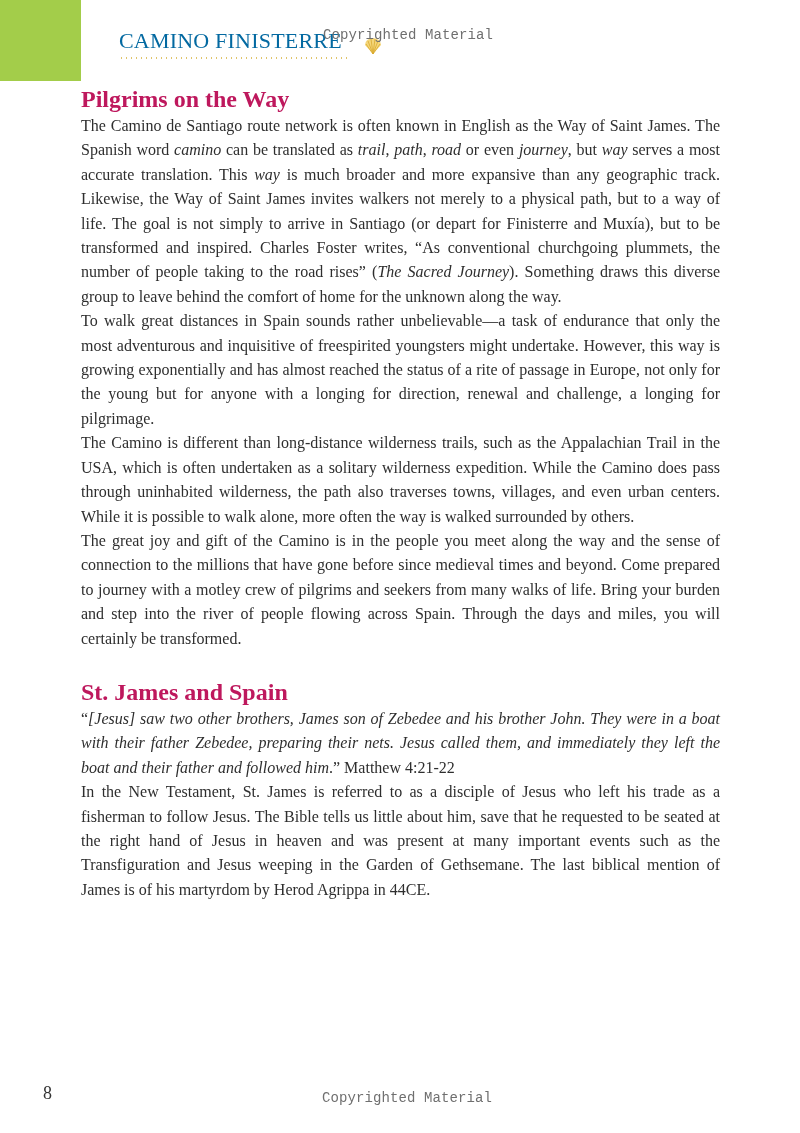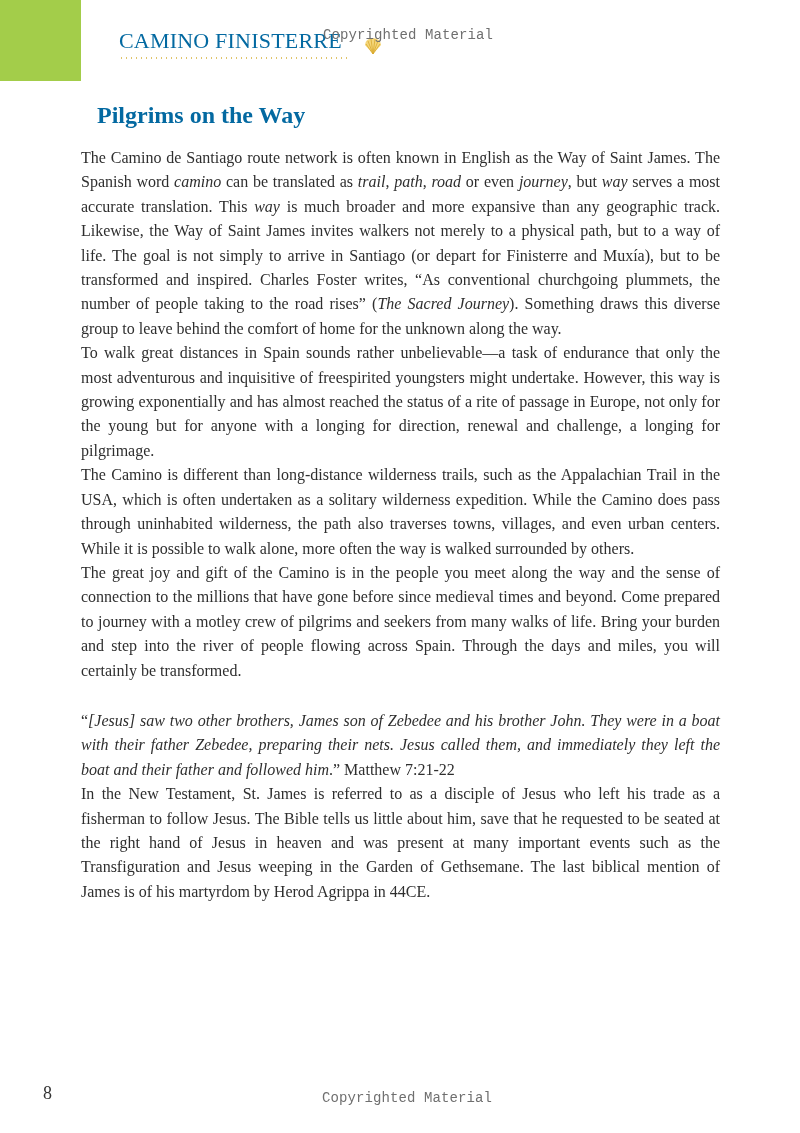--- a/index.html
+++ b/index.html
@@ -69,22 +69,22 @@
       position: absolute;
       left: 81px;
       top: 84px;
       width: 639px;
     }
     h2 {
       font-family: "Liberation Serif", serif;
       font-weight: bold;
       font-size: 24px;
       line-height: 30px;
-      margin: 16px;
-      color: #0369a1;
+      margin: 0;
+      color: #be185d;
     }
     p {
       margin: 0;
       font-size: 16px;
       line-height: 24.4px;
       text-align: justify;
       color: #2e2e2e;
     }
     p + p { }
     .section2 { margin-top: 26px; }
@@ -119,19 +119,20 @@
 <div class="content">
   <section>
     <h2>Pilgrims on the Way</h2>
     <p><span>The Camino de Santiago route network is often known in English as the Way of Saint James. The Spanish word </span><em>camino</em><span> can be translated as </span><em>trail</em><span>, </span><em>path</em><span>, </span><em>road</em><span> or even </span><em>journey</em><span>, but </span><em>way</em><span> serves a most accurate translation. This </span><em>way</em><span> is much broader and more expansive than any geographic track. Likewise, the Way of Saint James invites walkers not merely to a physical path, but to a way of life. The goal is not simply to arrive in Santiago (or depart for Finisterre and Muxía), but to be transformed and inspired. Charles Foster writes, “As conventional churchgoing plummets, the number of people taking to the road rises” (</span><em>The Sacred Journey</em><span>). Something draws this diverse group to leave behind the comfort of home for the unknown along the way.</span></p>
     <p><span>To walk great distances in Spain sounds rather unbelievable—a task of endurance that only the most adventurous and inquisitive of freespirited youngsters might undertake. However, this way is growing exponentially and has almost reached the status of a rite of passage in Europe, not only for the young but for anyone with a longing for direction, renewal and challenge, a longing for pilgrimage.</span></p>
     <p><span>The Camino is different than long-distance wilderness trails, such as the Appalachian Trail in the USA, which is often undertaken as a solitary wilderness expedition. While the Camino does pass through uninhabited wilderness, the path also traverses towns, villages, and even urban centers. While it is possible to walk alone, more often the way is walked surrounded by others.</span></p>
     <p><span>The great joy and gift of the Camino is in the people you meet along the way and the sense of connection to the millions that have gone before since medieval times and beyond. Come prepared to journey with a motley crew of pilgrims and seekers from many walks of life. Bring your burden and step into the river of people flowing across Spain. Through the days and miles, you will certainly be transformed.</span></p>
   </section>
 
   <section class="section2">
-    <p class="quote"><span class="upright">“</span><span>[Jesus] saw two other brothers, James son of Zebedee and his brother John. They were in a boat with their father Zebedee, preparing their nets. Jesus called them, and immediately they left the boat and their father and followed him</span><span class="upright">.” </span><span class="upright">Matthew 7:21-22</span></p>
+    <h2>St. James and Spain</h2>
+    <p class="quote"><span class="upright">“</span><span>[Jesus] saw two other brothers, James son of Zebedee and his brother John. They were in a boat with their father Zebedee, preparing their nets. Jesus called them, and immediately they left the boat and their father and followed him</span><span class="upright">.” </span><span class="upright">Matthew 4:21-22</span></p>
     <p><span>In the New Testament, St. James is referred to as a disciple of Jesus who left his trade as a fisherman to follow Jesus. The Bible tells us little about him, save that he requested to be seated at the right hand of Jesus in heaven and was present at many important events such as the Transfiguration and Jesus weeping in the Garden of Gethsemane. The last biblical mention of James is of his martyrdom by Herod Agrippa in 44CE.</span></p>
   </section>
 </div>
 
 <div class="page-number">8</div>
 <div class="watermark bottom">Copyrighted Material</div>
 
 </body></html>

